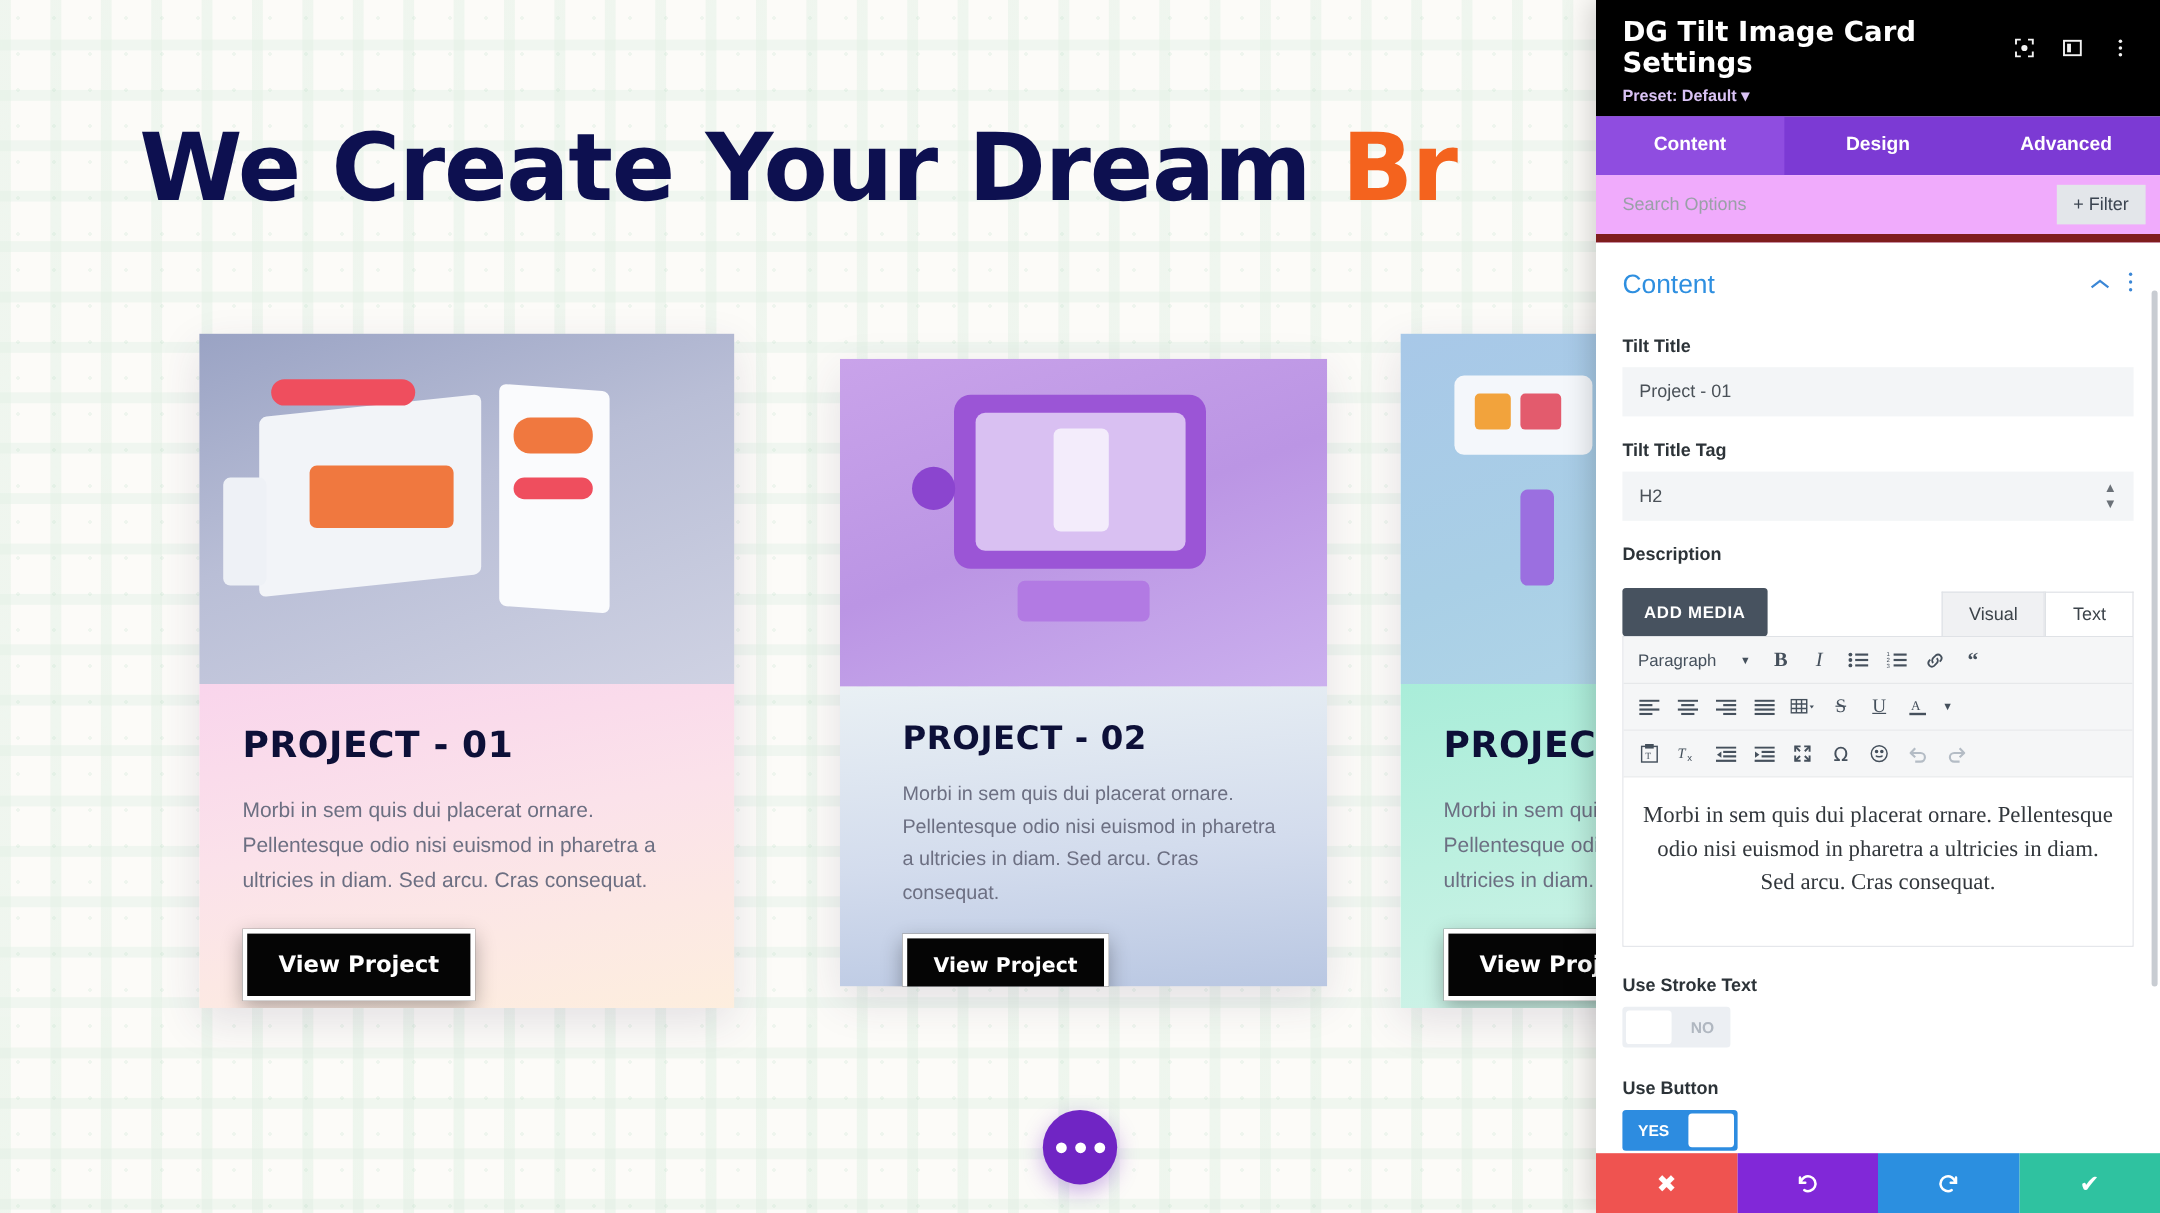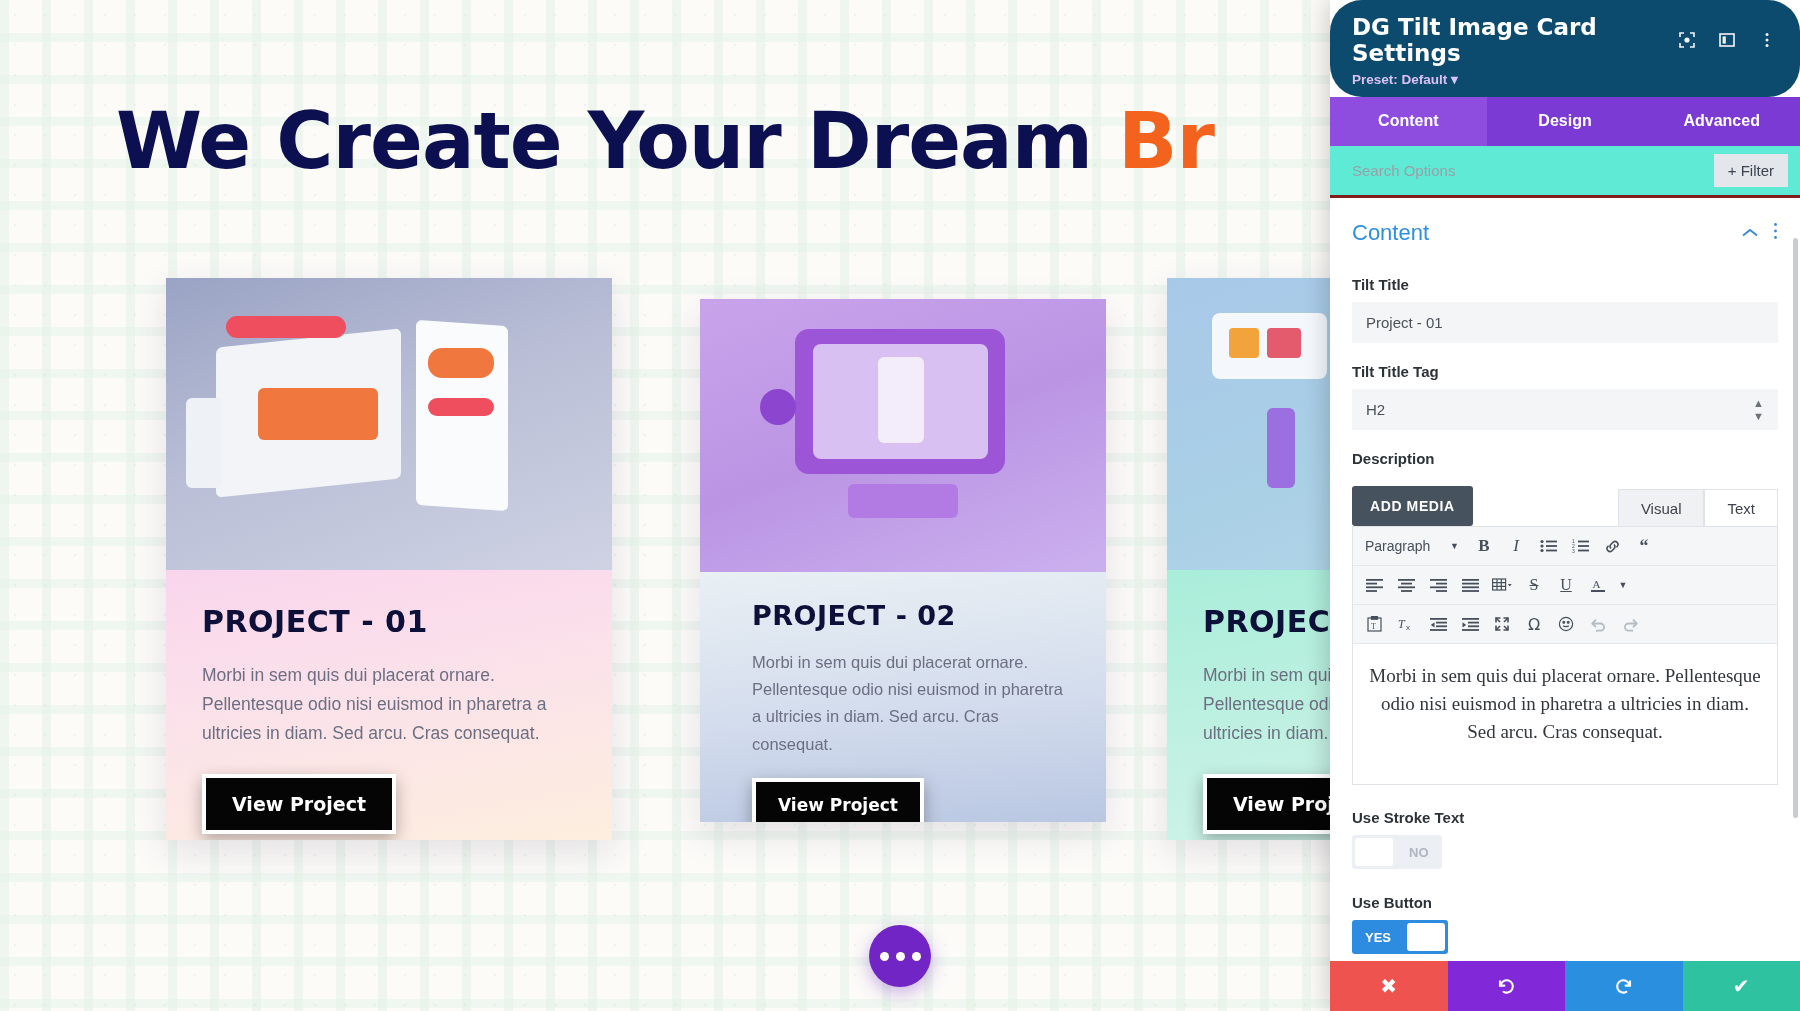--- a/index.html
+++ b/index.html
@@ -95,40 +95,40 @@
   #fab span { width: 9px; height: 9px; border-radius: 50%; background: #fff; display: block; }
 
   
   #settings-panel {
     position: absolute; right: 0; top: 0;
     width: 470px; height: 1011px;
     background: #fff;
     display: flex; flex-direction: column;
     box-shadow: -4px 0 22px rgba(0,0,0,.18);
   }
-  #panel-header { background: #0c4a6e; padding: 14px 20px 10px 22px; border-radius: 32px; }
+  #panel-header { background: #000000; padding: 14px 20px 10px 22px; }
   #panel-header-top { display: flex; align-items: center; }
   #panel-title {
     color: #fff; font-size: 23px; font-weight: 700; flex: 1;
     font-family: "DejaVu Sans", sans-serif;
   }
   .hdr-icon { width: 26px; height: 26px; margin-left: 14px; opacity: .95; cursor: pointer;
               display: flex; align-items: center; justify-content: center; }
   #panel-preset { color: #d9c2f4; font-size: 13.5px; margin-top: 5px; font-weight: 600; }
 
   #panel-tabs { display: flex; background: #7c3ad4; }
   .tab {
     flex: 1; text-align: center; color: #fff;
     font-size: 16px; font-weight: 600; padding: 15px 0 16px 0; cursor: pointer;
   }
   .tab.active { background: #8f4de0; }
 
   #search-row {
     display: flex; align-items: center;
-    background: #5eead4; border-bottom: 3px solid #7f1d1d;
+    background: #f0abfc; border-bottom: 7px solid #7f1d1d;
     padding: 8px 12px 8px 22px;
   }
   #search-input {
     flex: 1; border: none; background: transparent; outline: none;
     font-size: 15px; color: #555; font-family: "Liberation Sans", sans-serif;
   }
   #search-input::placeholder { color: #9aa0a8; }
   #filter-btn {
     background: #e3e6ea; color: #3b4450; border: none;
     font-size: 15px; padding: 8px 14px; cursor: pointer;

